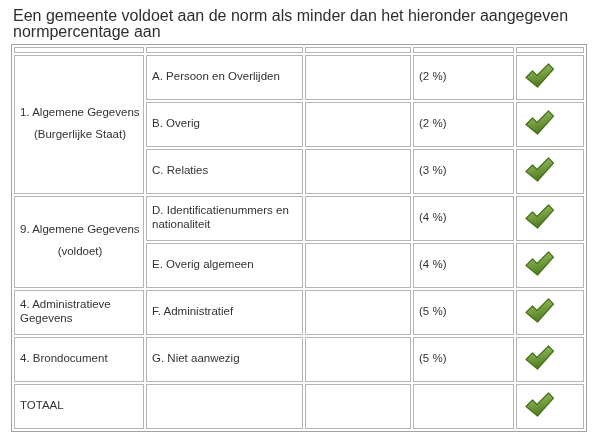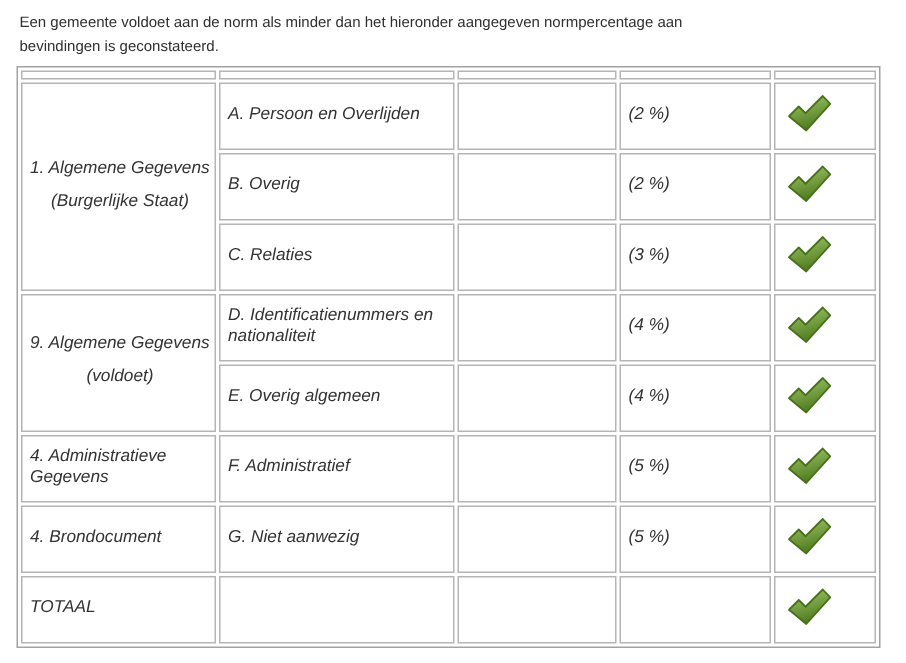--- a/index.html
+++ b/index.html
@@ -7,21 +7,21 @@
     padding: 0;
     background: #ffffff;
     width: 604px;
     height: 442px;
     font-family: "Liberation Sans", sans-serif;
     color: #333333;
     overflow: hidden;
   }
   .intro {
     margin: 8px 0 0 13px;
-    font-size: 10px;
+    font-size: 16px;
     line-height: 16px;
     color: #2f2f2f;
   }
   table.norm-table {
     margin: 4px 0 0 11px;
     border-collapse: separate;
     border-spacing: 2px;
     border: 1px solid #a2a2a2;
     table-layout: fixed;
     background: #ffffff;
@@ -29,21 +29,20 @@
   table.norm-table td {
     box-sizing: border-box;
     border: 1px solid #b5b5b5;
     background: #ffffff;
     vertical-align: middle;
     font-size: 11.5px;
     line-height: 14px;
     color: #333333;
     padding: 2px 3px 6px 5px;
     overflow: hidden;
-    font-style: italic;
   }
   tr.spacer-row td {
     height: 6px;
     padding: 0;
   }
   tr.data-row td {
     height: 45px;
   }
   .group-line2 {
     margin-top: 8px;
@@ -61,21 +60,20 @@
   <defs>
     <linearGradient id="checkgrad" x1="0" y1="0" x2="0.35" y2="1">
       <stop offset="0" stop-color="#a4ca6e"></stop>
       <stop offset="1" stop-color="#4e7a1d"></stop>
     </linearGradient>
   </defs>
 </svg>
 
 <div class="intro">
   <div>Een gemeente voldoet aan de norm als minder dan het hieronder aangegeven normpercentage aan</div>
-  <div>bevindingen is geconstateerd.</div>
 </div>
 
 <table class="norm-table">
 
   <tbody>
       <tr class="spacer-row">
     <td style="width:130px"></td>
     <td style="width:157px"></td>
     <td style="width:106px"></td>
     <td style="width:101px"></td>

